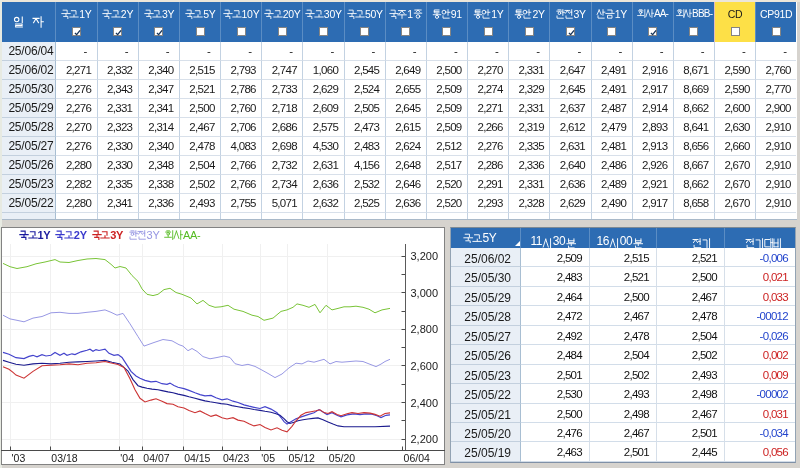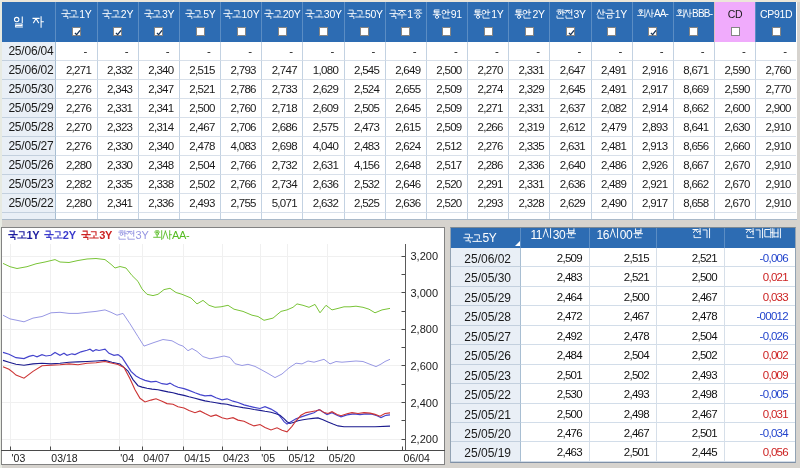--- a/index.html
+++ b/index.html
@@ -16,52 +16,52 @@
 .thr1,.thr2,.tr{display:flex}
 .thr1{height:22px}
 .thr2{height:17.5px}
 .dcell{width:53.5px;flex:none;display:flex;align-items:center;justify-content:center}
 .dhead{background:#2d6cb3;color:#fff;height:39.5px;border-right:1px solid #5b8dc4}
 .dhead .hg{width:12px;height:12px}
 .dspace{width:53.5px;flex:none}
 .hcell,.ccell{width:41.17px;flex:none;background:#2d6cb3;color:#fff;display:flex;
  align-items:center;justify-content:center;border-left:1px solid #5b8dc4;overflow:hidden}
 .hcell{font-size:10.5px;padding-top:1px}
-.hcell.cd,.ccell.cd{background:#f0abfc;color:#1a1a1a;border-left:1px solid #e4bcbc}
+.hcell.cd,.ccell.cd{background:#fde047;color:#1a1a1a;border-left:1px solid #e4bcbc}
 .cb{width:9px;height:9px;background:#fff;border:1px solid #848484;display:inline-block;
  margin-bottom:2px}
 .cb svg{width:9px;height:9px;display:block;stroke:#16345a;fill:none}
 .tr{height:19px}
 .tr .dcell{background:#e9eff6;border-right:1px solid #a8bed2;border-bottom:1px solid #c3d0de;
  color:#1a1a1a;justify-content:flex-end;padding-right:1px;letter-spacing:-0.2px}
 .ncell{width:41.17px;flex:none;border-left:1px solid #c3d2e2;border-bottom:1px solid #d8e0ea;
  text-align:right;padding:3.5px 5.5px 0 0;color:#1a1a1a;font-size:11.5px;letter-spacing:-0.7px}
 .ncell.dash{padding-right:10px}
 .tr.partial{height:8px}
 .tr .ncell:nth-child(2){border-left:none}
 .thr1 .hcell:nth-child(2),.thr2 .ccell:nth-child(2){border-left:none}
 
 #cpanel{position:absolute;left:1px;top:227px;width:444px;height:238px;background:#fff;
  border:1px solid #828282}
 #chart{position:absolute;left:-1px;top:-1px}
 .ylab{font-size:11px;fill:#1a1a1a;font-family:"Liberation Sans",sans-serif}
 .xlab{font-size:10.5px;fill:#1a1a1a;font-family:"Liberation Sans",sans-serif}
-#legend{position:absolute;left:6px;top:0;font-size:12px;font-weight:bold;
+#legend{position:absolute;left:17px;top:0;font-size:12px;font-weight:bold;
  white-space:nowrap}
 .li{margin-right:5px;font-size:11px}
 .li.nb{font-weight:normal}
 .li .hg{width:10px;height:10px}
 #rtab .hg{width:10.5px;height:10.5px}
 
 #rtab{position:absolute;left:450px;top:227px;width:346px;height:236px;background:#fff;
  font-size:12px;border:1px solid #93a3b3;border-top:1px solid #7d8a95;border-bottom:1px solid #7f90a6}
 .rhdr{display:flex;height:20px;background:#2d6cb3;color:#fff}
 .rc0h{width:70px;flex:none;display:flex;align-items:center;padding-left:12px;
  position:relative;border-right:1px solid #5b8dc4}
-.rch{flex:none;display:flex;align-items:flex-start;justify-content:flex-end;
+.rch{flex:none;display:flex;align-items:flex-end;justify-content:flex-end;
  padding-right:13px;border-right:1px solid #5b8dc4}
 .rch:nth-child(2){width:69px}.rch:nth-child(3){width:67px}
 .rch:nth-child(4){width:68px}.rch:nth-child(5){width:70px;border-right:none}
 .sorttri{position:absolute;right:0px;bottom:2px;width:0;height:0;
  border-left:5px solid transparent;border-bottom:5px solid #fff}
 .rtr{display:flex;height:19.45px}
 .rc0{width:70px;flex:none;background:#e9eff6;border-right:1px solid #a8bed2;
  border-bottom:1px solid #c3d0de;text-align:right;padding:4px 9px 0 0;color:#1a1a1a}
 .rcn{flex:none;border-bottom:1px solid #d2dde9;border-right:1px solid #d6dfe9;
  text-align:right;padding:4px 7px 0 0;color:#111;font-size:11.5px;letter-spacing:-0.7px}
@@ -432,21 +432,21 @@
       <div class="ncell dash">-</div>
     </div>
     <div class="tr">
       <div class="dcell">25/06/02</div>
       <div class="ncell">2,271</div>
       <div class="ncell">2,332</div>
       <div class="ncell">2,340</div>
       <div class="ncell">2,515</div>
       <div class="ncell">2,793</div>
       <div class="ncell">2,747</div>
-      <div class="ncell">1,080</div>
+      <div class="ncell">1,060</div>
       <div class="ncell">2,545</div>
       <div class="ncell">2,649</div>
       <div class="ncell">2,500</div>
       <div class="ncell">2,270</div>
       <div class="ncell">2,331</div>
       <div class="ncell">2,647</div>
       <div class="ncell">2,491</div>
       <div class="ncell">2,916</div>
       <div class="ncell">8,671</div>
       <div class="ncell">2,590</div>
@@ -481,21 +481,21 @@
       <div class="ncell">2,500</div>
       <div class="ncell">2,760</div>
       <div class="ncell">2,718</div>
       <div class="ncell">2,609</div>
       <div class="ncell">2,505</div>
       <div class="ncell">2,645</div>
       <div class="ncell">2,509</div>
       <div class="ncell">2,271</div>
       <div class="ncell">2,331</div>
       <div class="ncell">2,637</div>
-      <div class="ncell">2,082</div>
+      <div class="ncell">2,487</div>
       <div class="ncell">2,914</div>
       <div class="ncell">8,662</div>
       <div class="ncell">2,600</div>
       <div class="ncell">2,900</div>
     </div>
     <div class="tr">
       <div class="dcell">25/05/28</div>
       <div class="ncell">2,270</div>
       <div class="ncell">2,323</div>
       <div class="ncell">2,314</div>
@@ -516,21 +516,21 @@
       <div class="ncell">2,910</div>
     </div>
     <div class="tr">
       <div class="dcell">25/05/27</div>
       <div class="ncell">2,276</div>
       <div class="ncell">2,330</div>
       <div class="ncell">2,340</div>
       <div class="ncell">2,478</div>
       <div class="ncell">4,083</div>
       <div class="ncell">2,698</div>
-      <div class="ncell">4,040</div>
+      <div class="ncell">4,530</div>
       <div class="ncell">2,483</div>
       <div class="ncell">2,624</div>
       <div class="ncell">2,512</div>
       <div class="ncell">2,276</div>
       <div class="ncell">2,335</div>
       <div class="ncell">2,631</div>
       <div class="ncell">2,481</div>
       <div class="ncell">2,913</div>
       <div class="ncell">8,656</div>
       <div class="ncell">2,660</div>
@@ -807,21 +807,21 @@
       <div class="rcn">2,501</div>
       <div class="rcn">2,502</div>
       <div class="rcn">2,493</div>
       <div class="rcn pos">0,009</div>
     </div>
     <div class="rtr">
       <div class="rc0">25/05/22</div>
       <div class="rcn">2,530</div>
       <div class="rcn">2,493</div>
       <div class="rcn">2,498</div>
-      <div class="rcn neg">-0,005</div>
+      <div class="rcn neg">-00002</div>
     </div>
     <div class="rtr">
       <div class="rc0">25/05/21</div>
       <div class="rcn">2,500</div>
       <div class="rcn">2,498</div>
       <div class="rcn">2,467</div>
       <div class="rcn pos">0,031</div>
     </div>
     <div class="rtr">
       <div class="rc0">25/05/20</div>

